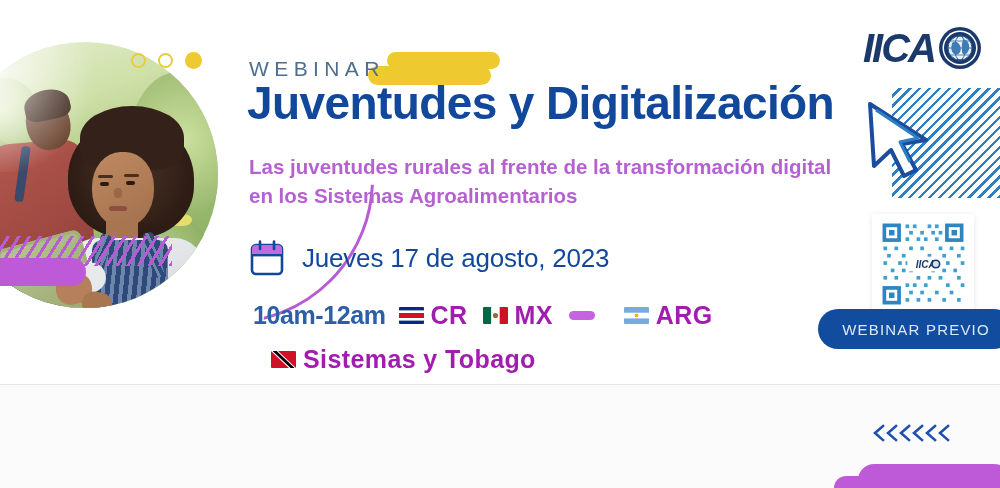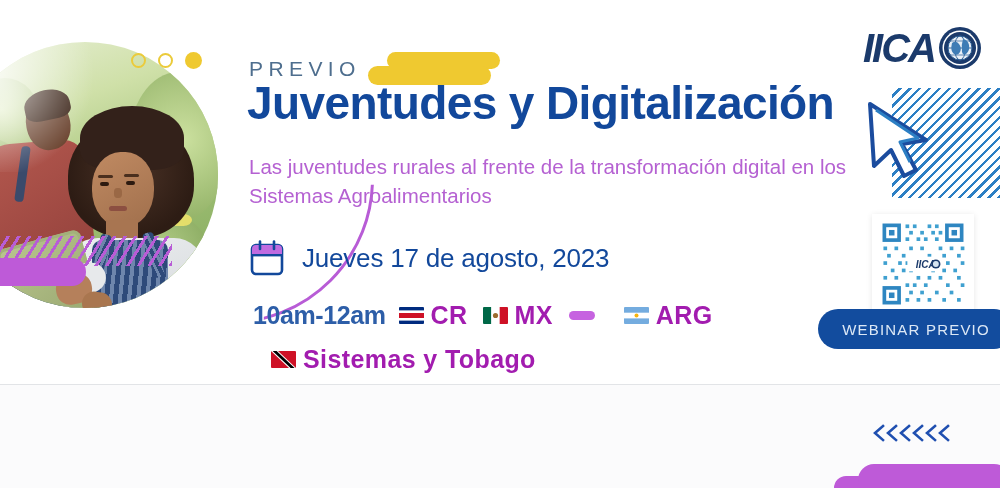--- a/index.html
+++ b/index.html
@@ -142,21 +142,21 @@
     position:absolute; left:249px; top:57px;
     font-size:21px; letter-spacing:5.4px; color:#4E6E8E; font-weight:400;
   }
   .title {
     position:absolute; left:247px; top:76px;
     font-size:46px; font-weight:bold; color:#12489B; letter-spacing:-0.6px;
     white-space:nowrap;
   }
   .subtitle {
     position:absolute; left:249px; top:152px;
-    font-size:20.5px; font-weight:normal; color:#B561D2; line-height:1.42;
+    font-size:20.5px; font-weight:bold; color:#B561D2; line-height:1.42;
     width:610px;
   }
   .date-row { position:absolute; left:250px; top:240px; display:flex; align-items:center; gap:18px; }
   .cal-icon { width:34px; height:36px; flex:none; }
   .date-text { font-size:26px; font-weight:normal; color:#12489B; letter-spacing:-0.2px; }
 
   .times { position:absolute; left:253px; top:296px; }
   .time-row { display:flex; align-items:center; height:38px; }
   .time-lbl { font-size:25px; font-weight:bold; color:#2D5EA8; letter-spacing:-0.4px; }
   .cc { font-size:25px; font-weight:bold; color:#a21caf; letter-spacing:0.4px; }
@@ -255,21 +255,21 @@
       <path d="M25 13 q5 1 6 6 q1 6 -3 9 q-3 2 -4 -2 q-1 -7 1 -13z" fill="#3E7CB5"></path>
     </svg>
   </div>
 
   <div class="rt-stripes"></div>
   <svg class="cursor" viewBox="0 0 78 86">
     <path d="M10 8 L66 44 L42 48 L56 74 L44 80 L31 54 L14 70 Z" fill="#ffffff" stroke="#1B4C9E" stroke-width="4" stroke-linejoin="round"></path>
     <path d="M16 14 L58 42 L40 46 L50 66" fill="none" stroke="#2C7FC4" stroke-width="3" stroke-linejoin="round"></path>
   </svg>
 
-  <div class="webinar">PREVIO</div>
+  <div class="webinar">WEBINAR</div>
   <div class="title">Juventudes y Digitalización</div>
   <div class="subtitle">Las juventudes rurales al frente de la transformación digital en los Sistemas Agroalimentarios</div>
 
   <div class="date-row">
     <svg class="cal-icon" viewBox="0 0 34 36">
       <rect x="2" y="5" width="30" height="29" rx="4" fill="#fff" stroke="#12489B" stroke-width="2.6"></rect>
       <path d="M2 9 a4 4 0 0 1 4 -4 h22 a4 4 0 0 1 4 4 v6 H2z" fill="#C06BE0"></path>
       <rect x="2" y="14" width="30" height="2.4" fill="#12489B"></rect>
       <line x1="10" y1="1.5" x2="10" y2="9" stroke="#12489B" stroke-width="2.6" stroke-linecap="round"></line>
       <line x1="24" y1="1.5" x2="24" y2="9" stroke="#12489B" stroke-width="2.6" stroke-linecap="round"></line>

